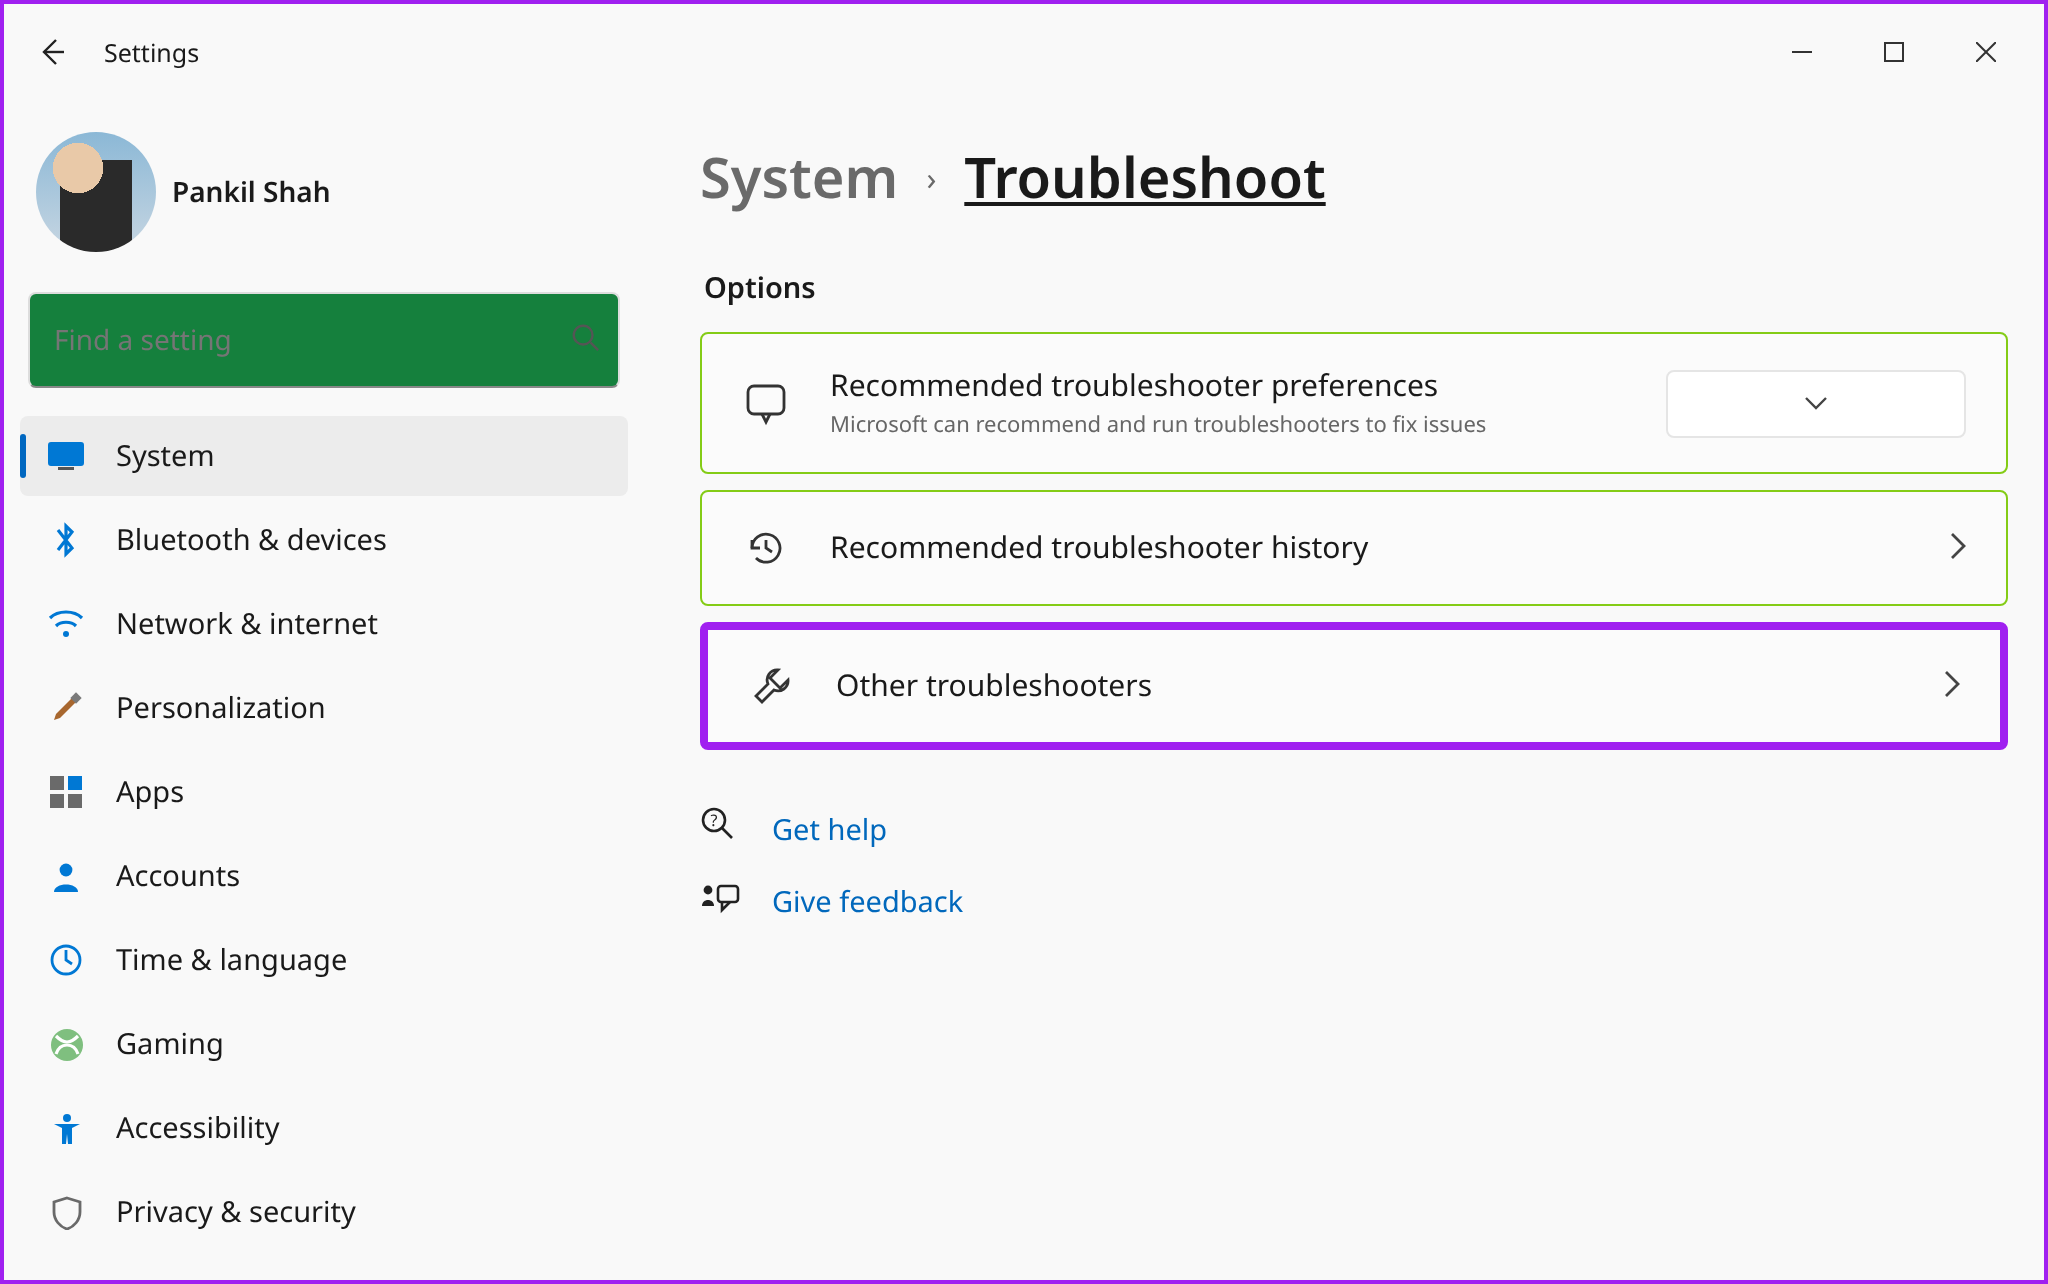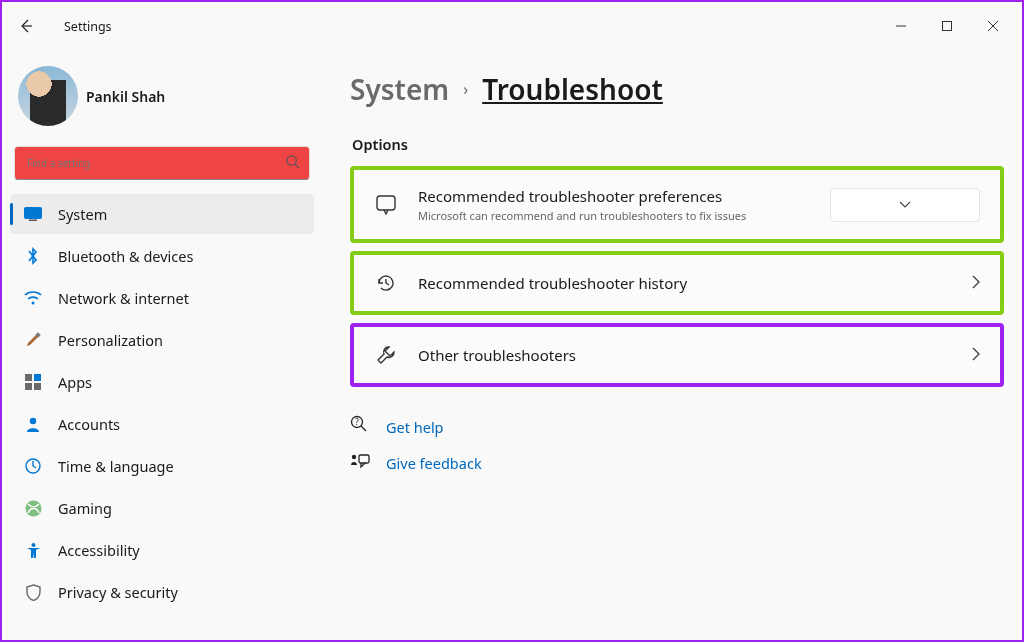--- a/index.html
+++ b/index.html
@@ -1,51 +1,51 @@
 <!DOCTYPE html>
 <html><head>
 <meta charset="utf-8">
 <style>
 * { box-sizing: border-box; margin: 0; padding: 0; font-family: "Segoe UI", system-ui, -apple-system, sans-serif; }
 body { width: 1024px; height: 642px; background: #f9f9f9; border: 2px solid #a020f0; overflow: hidden; position: relative; color: #1a1a1a; }
 
 
 .titlebar { height: 48px; display: flex; align-items: center; padding: 0 6px; }
 .back-btn { width: 36px; height: 36px; display: flex; align-items: center; justify-content: center; border-radius: 4px; }
-.title { margin-left: 20px; font-size: 12.5px; font-weight:400; }
+.title { margin-left: 8px; font-size: 12.5px; font-weight:400; }
 .win-controls { margin-left: auto; display: flex; }
 .win-btn { width: 46px; height: 32px; display: flex; align-items: center; justify-content: center; color: #555; }
 .win-btn svg { pointer-events: none; }
 
 
 .content { display: flex; position: absolute; top: 48px; left: 0; right: 0; bottom: 0; }
 .sidebar { width: 320px; padding: 8px 6px 0 6px; display: flex; flex-direction: column; }
 .user { display: flex; align-items: center; gap: 8px; padding: 8px 10px 16px 10px; }
 .avatar { width: 60px; height: 60px; border-radius: 50%; background: radial-gradient(circle at 35% 30%, #e9c9a8 0 22%, transparent 22%), linear-gradient(#2a2a2a, #2a2a2a), linear-gradient(#8bb8d6, #c7d6e2); background-size: 100% 100%, 36px 46px, 100% 100%; background-position: center, 12px 14px, 0 0; background-repeat: no-repeat; }
 .username { font-size: 14px; font-weight: 600; }
 
 .search { margin: 4px 6px 14px 6px; position: relative; }
-.search input { width: 100%; height: 34px; border: 1px solid #ddd; border-bottom: 1.5px solid #888; border-radius: 4px; padding: 0 36px 0 12px; background: #ef4444; font-size: 10px; }
+.search input { width: 100%; height: 48px; border: 1px solid #ddd; border-bottom: 1.5px solid #888; border-radius: 4px; padding: 0 36px 0 12px; background: #15803d; font-size: 14px; }
 .search .sicon { position: absolute; right: 10px; top: 50%; transform: translateY(-50%); color: #555; }
 
 .nav { display: flex; flex-direction: column; gap: 2px; padding: 0 2px; }
 .nav-item { height: 40px; display: flex; align-items: center; gap: 16px; padding: 0 14px; border-radius: 4px; font-size: 14.5px; position: relative; }
 .nav-item.active { background: #ececec; }
 .nav-item.active::before { content:""; position:absolute; left:0; top:9px; bottom:9px; width:3px; background:#0067c0; border-radius:2px; }
 .nav-icon { width:18px; height:18px; display:flex; align-items:center; justify-content:center; flex-shrink:0; }
 
 
 .main { flex:1; padding: 20px 18px 20px 28px; overflow:auto; }
 .breadcrumb { display:flex; align-items:center; gap:14px; margin-bottom:26px; }
 .bc-system { font-size: 28px; font-weight:600; color:#6a6a6a; }
 .bc-sep { font-size:16px; color:#6a6a6a; }
 .bc-current { font-size:28px; font-weight:600;text-decoration:underline; }
 .section-label { font-weight:600; font-size:14.5px; margin: 4px 0 12px 2px; }
 
-.card { border:4px solid #84cc16; background:#fbfbfb; border-radius:4px; padding:16px 20px; display:flex; align-items:center; gap:20px; margin-bottom:8px; }
+.card { border:1px solid #84cc16; background:#fbfbfb; border-radius:4px; padding:16px 20px; display:flex; align-items:center; gap:20px; margin-bottom:8px; }
 .card.highlight { border:4px solid #a020f0; }
 .card-icon { width:24px; height:24px; display:flex; align-items:center; justify-content:center; color:#333; }
 .card-body { flex:1; }
 .card-title { font-size:15px; }
 .card-sub { font-size:11px; color:#666; margin-top:2px; }
 .card-arrow { color:#444; }
 .dropdown { width:150px; height:34px; border:1px solid #e5e5e5; background:#fff; border-radius:4px; display:flex; align-items:center; justify-content:center; }
 
 .links { margin-top:28px; display:flex; flex-direction:column; gap:14px; }
 .linkrow { display:flex; align-items:center; gap:16px; }

